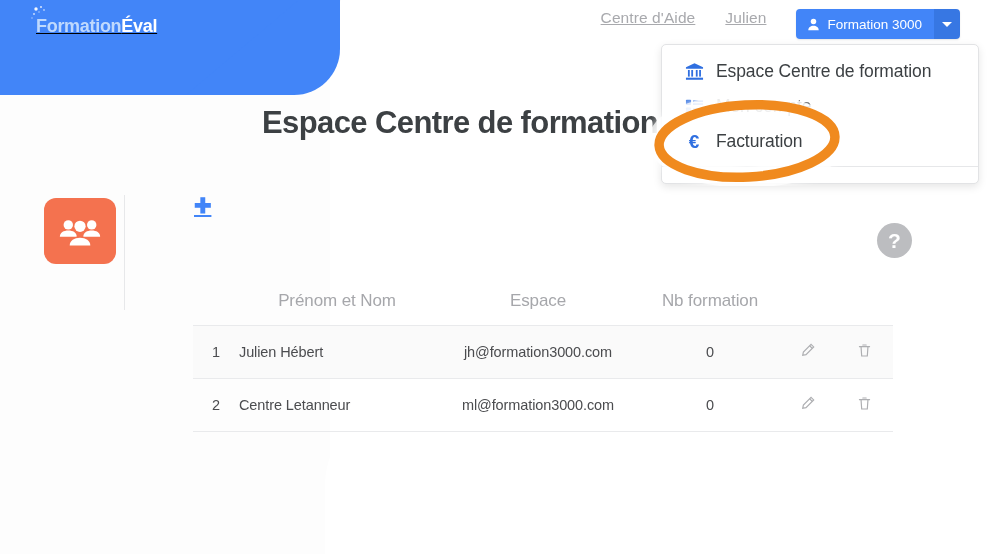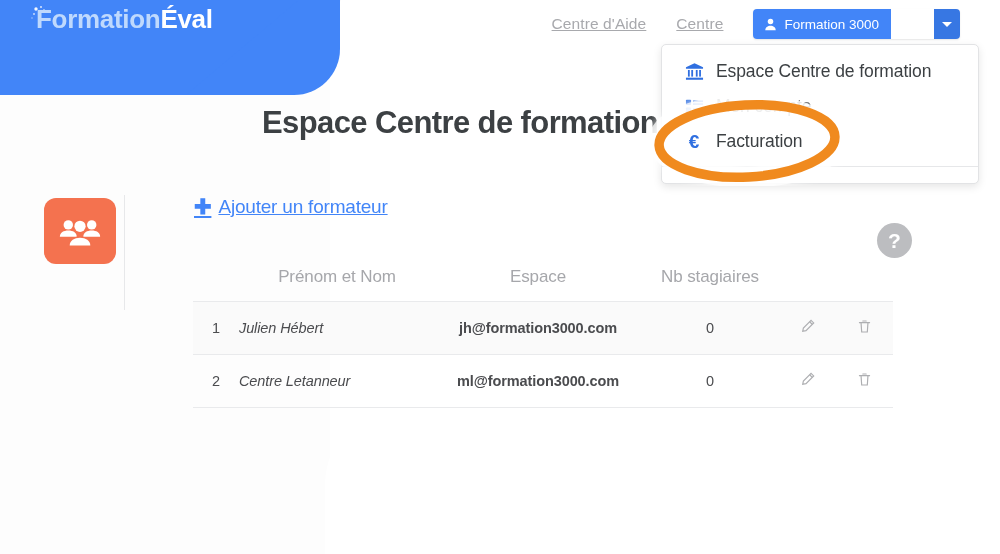--- a/index.html
+++ b/index.html
@@ -51,25 +51,26 @@
     position: absolute;
     left: 186px; top: -40px;
     width: 160px; height: 135px;
     background: #4285F8;
     clip-path: polygon(0 0, 100% 0, 0 100%);
   }
 
   
   .logo {
     position: absolute;
-    left: 36px; top: 4px;
-    font-size: 26px;
+    left: 36px; top: 16px;
+    font-size: 18px;
     letter-spacing: -0.3px;
     white-space: nowrap;
     user-select: none;
+    text-decoration: underline;
   }
   .logo .part-a {
     color: #bfd9fd;
     font-weight: bold;
   }
   .logo .part-b {
     color: #ffffff;
     font-weight: bold;
   }
   .logo-sparkle {
@@ -77,37 +78,36 @@
     left: 30px; top: 4px;
     width: 22px; height: 22px;
     pointer-events: none;
   }
 
   
   .topnav {
     position: absolute;
     right: 40px; top: 9px;
     display: flex;
-    align-items: center;
+    align-items: flex-start;
     gap: 30px;
   }
   .nav-link {
     font-size: 15.5px;
     color: #a8a9ad;
     white-space: nowrap;
     letter-spacing: 0.1px;
   }
   .user-btn-group {
     display: flex;
     align-items: stretch;
     border-radius: 4px;
     overflow: hidden;
     height: 30px;
     box-shadow: 0 1px 2px rgba(0,0,0,0.10);
-    gap: 43px;
   }
   .user-btn {
     background: #4285F8;
     color: #fff;
     font-size: 13.5px;
     display: flex;
     align-items: center;
     gap: 7px;
     padding: 0 12px 0 11px;
     white-space: nowrap;
@@ -238,20 +238,21 @@
   
   .table-wrap {
     position: absolute;
     left: 193px; top: 263px;
     width: 700px;
   }
   table.tbl {
     width: 100%;
     border-collapse: collapse;
     table-layout: fixed;
+    margin-top: 24px;
   }
   table.tbl th {
     font-weight: normal;
     font-size: 17px;
     color: #a6a7ab;
     padding: 4px 0 14px 0;
     letter-spacing: -0.1px;
   }
   table.tbl td {
     font-size: 14.5px;
@@ -261,26 +262,26 @@
   }
   table.tbl tbody tr {
     border-top: 1px solid #e9eaec;
   }
   table.tbl tbody tr:last-child {
     border-bottom: 1px solid #e9eaec;
   }
   tr.row-alt td { background: #fafafa; }
   .col-idx   { width: 46px;  text-align: center; }
   .col-name  { width: 196px; text-align: left; }
-  .col-email { width: 206px; text-align: center; font-weight: bold; }
+  .col-email { width: 206px; text-align: center; }
   .col-nb    { width: 138px; text-align: center; }
   .col-act1  { width: 56px;  text-align: center; }
   .col-act2  { width: 58px;  text-align: center; }
   th.col-name { text-align: center; padding-left: 0; }
-  td.col-name { padding-left: 46px; font-style: italic; }
+  td.col-name { padding-left: 46px; }
   .act-ico {
     display: inline-flex;
     align-items: center;
     justify-content: center;
     color: #adaeb1;
   }
 
   
   .annot-ellipse {
     position: absolute;
@@ -309,21 +310,21 @@
     <circle cx="4" cy="10" r="1.0" fill="#ffffff" opacity="0.7"></circle>
     <circle cx="9" cy="8" r="0.8" fill="#ffffff" opacity="0.55"></circle>
     <circle cx="2" cy="14" r="0.8" fill="#ffffff" opacity="0.5"></circle>
   </svg>
   <div class="logo">
     <span class="part-a">Formation</span><span class="part-b">Éval</span>
   </div>
 
   <div class="topnav">
     <a class="nav-link" href="#">Centre d'Aide</a>
-    <a class="nav-link" href="#">Centre</a>
+    <a class="nav-link" href="#">Julien</a>
 
     <div class="user-btn-group">
       <div class="user-btn">
         <svg width="13" height="13" viewBox="0 0 16 16">
           <circle cx="8" cy="4.3" r="3.4" fill="#ffffff"></circle>
           <path d="M1.6 15c0-3.6 2.9-5.6 6.4-5.6s6.4 2 6.4 5.6z" fill="#ffffff"></path>
         </svg>
         <span>Formation 3000</span>
       </div>
       <div class="user-btn-caret">
@@ -384,35 +385,34 @@
       <circle cx="22" cy="11" r="7.2" fill="#F4724F"></circle>
       <circle cx="22" cy="11" r="6.0" fill="#ffffff"></circle>
       <path d="M9.6 31.5c0-6.2 5.6-9.6 12.4-9.6s12.4 3.4 12.4 9.6z" fill="#F4724F"></path>
       <path d="M11 31.5c0-5.4 4.9-8.4 11-8.4s11 3 11 8.4z" fill="#ffffff"></path>
     </svg>
   </div>
   <div class="rail-divider"></div>
 
   <a class="add-link" href="#">
     <span class="plus-glyph">✚</span>
-    <span>Ajouter un formateur</span>
   </a>
 
   <div class="help-btn">
     <span>?</span>
   </div>
 
   <div class="table-wrap">
     <table class="tbl">
       <thead>
         <tr>
           <th class="col-idx"></th>
           <th class="col-name">Prénom et Nom</th>
           <th class="col-email">Espace</th>
-          <th class="col-nb">Nb stagiaires</th>
+          <th class="col-nb">Nb formation</th>
           <th class="col-act1"></th>
           <th class="col-act2"></th>
         </tr>
       </thead>
       <tbody>
         <tr class="row-alt">
           <td class="col-idx">1</td>
           <td class="col-name">Julien Hébert</td>
           <td class="col-email">jh@formation3000.com</td>
           <td class="col-nb">0</td>

